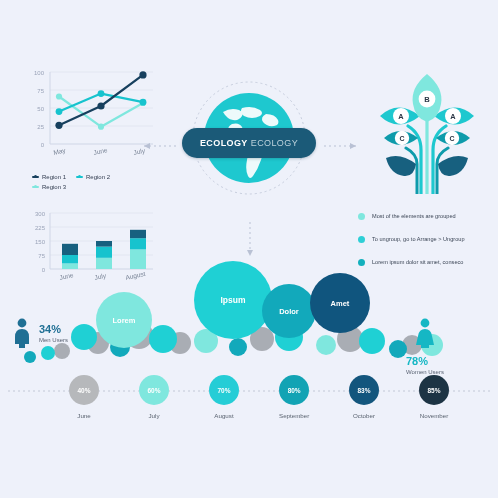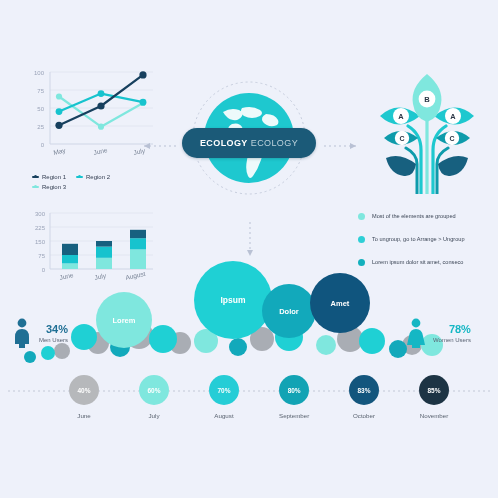--- a/index.html
+++ b/index.html
@@ -44,23 +44,23 @@
   
   #bullets{left:358px;top:205px;width:138px;}
   .bullet{display:flex;align-items:center;gap:7px;height:23px;}
   .bdot{width:7px;height:7px;border-radius:50%;flex:0 0 auto;}
   .btxt{font-size:5.6px;color:#3c4656;line-height:1.2;}
 
   
   #forest{left:0px;top:255px;width:498px;height:115px;}
 
   
-  .stat{position:absolute;display:flex;align-items:center;gap:7px;text-align:right;}
+  .stat{position:absolute;display:flex;align-items:center;gap:7px;}
   #stat-men{left:12px;top:318px;}
-  #stat-women{left:406px;top:318px;}
+  #stat-women{left:406px;top:318px;flex-direction:column;}
   .stat-num{font-size:11px;font-weight:bold;line-height:1.1;}
   .stat-lbl{font-size:6px;color:#5a6373;margin-top:2px;}
   .men .stat-num{color:#1f6f94;}
   .women .stat-num{color:#15b7c4;}
 
   
   #timeline{left:0;top:375px;width:498px;height:60px;}
   .tl-node{position:absolute;top:0;display:flex;flex-direction:column;align-items:center;}
   .tl-circ{width:30px;height:30px;border-radius:50%;display:flex;align-items:center;justify-content:center;
            color:#fff;font-size:6.5px;font-weight:bold;}

